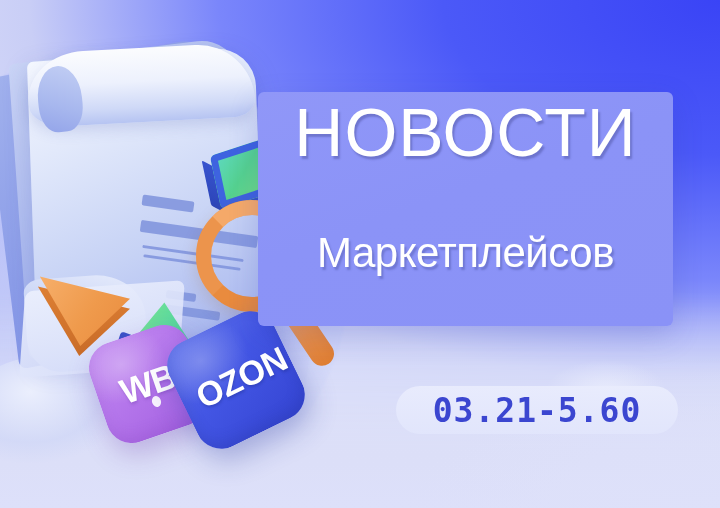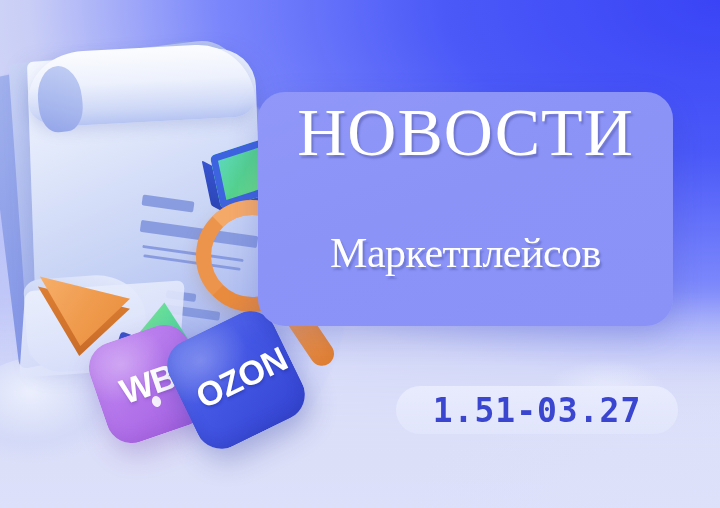--- a/index.html
+++ b/index.html
@@ -243,24 +243,23 @@
   
   .spec {
     position:absolute; left:152px; top:396px; width:9px; height:11px;
     background:#FFFFFF; border-radius:50% 50% 50% 50%; opacity:.9;
     transform:rotate(-20deg);
   }
 
   
   .card {
     position:absolute; left:258px; top:92px; width:415px; height:234px;
-    border-radius:27px;
+    border-radius:6px;
     background:linear-gradient(160deg,#9097F8 0%, #8B93F7 45%, #8A92F7 100%);
     box-shadow:0 10px 30px rgba(50,60,170,.20);
-    font-family:Liberation Serif, serif;
   }
   .card .t1 {
     position:absolute; left:0; right:0; top:6px;
     text-align:center;
     font-size:68px; line-height:1.0; color:#FFFFFF;
     font-weight:normal; letter-spacing:1px;
     text-shadow:2px 3px 2px rgba(60,66,140,.38);
   }
   .card .t2 {
     position:absolute; left:0; right:0; top:140px;
@@ -352,16 +351,16 @@
     <span class="lbl">OZON</span>
   </div>
 
   <div class="card">
     <div class="t1">НОВОСТИ</div>
     <div class="t2">Маркетплейсов</div>
   </div>
 
   <div class="badge-blob"></div>
   <div class="badge">
-    <span class="txt">1.51-03.27</span>
+    <span class="txt">03.21-5.60</span>
   </div>
 
 </div>
 
 </body></html>

